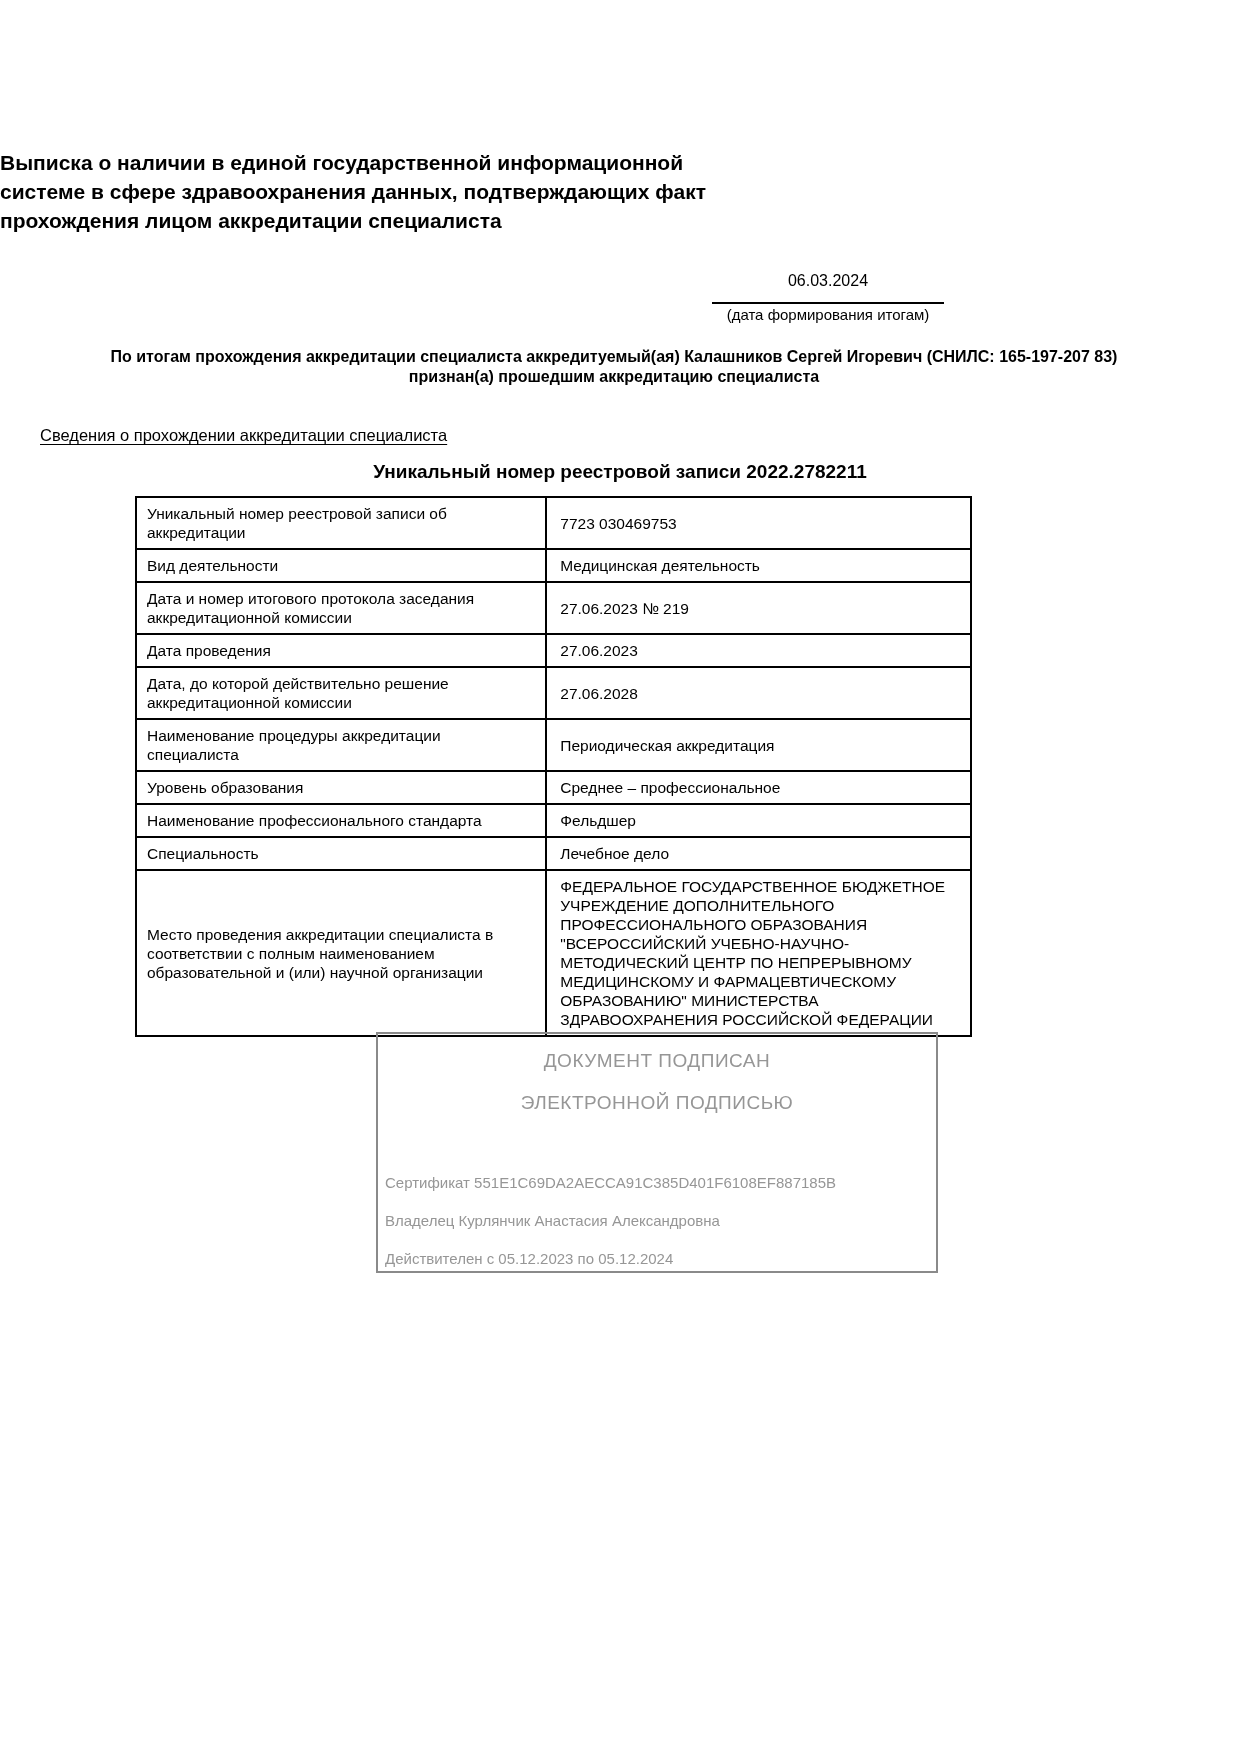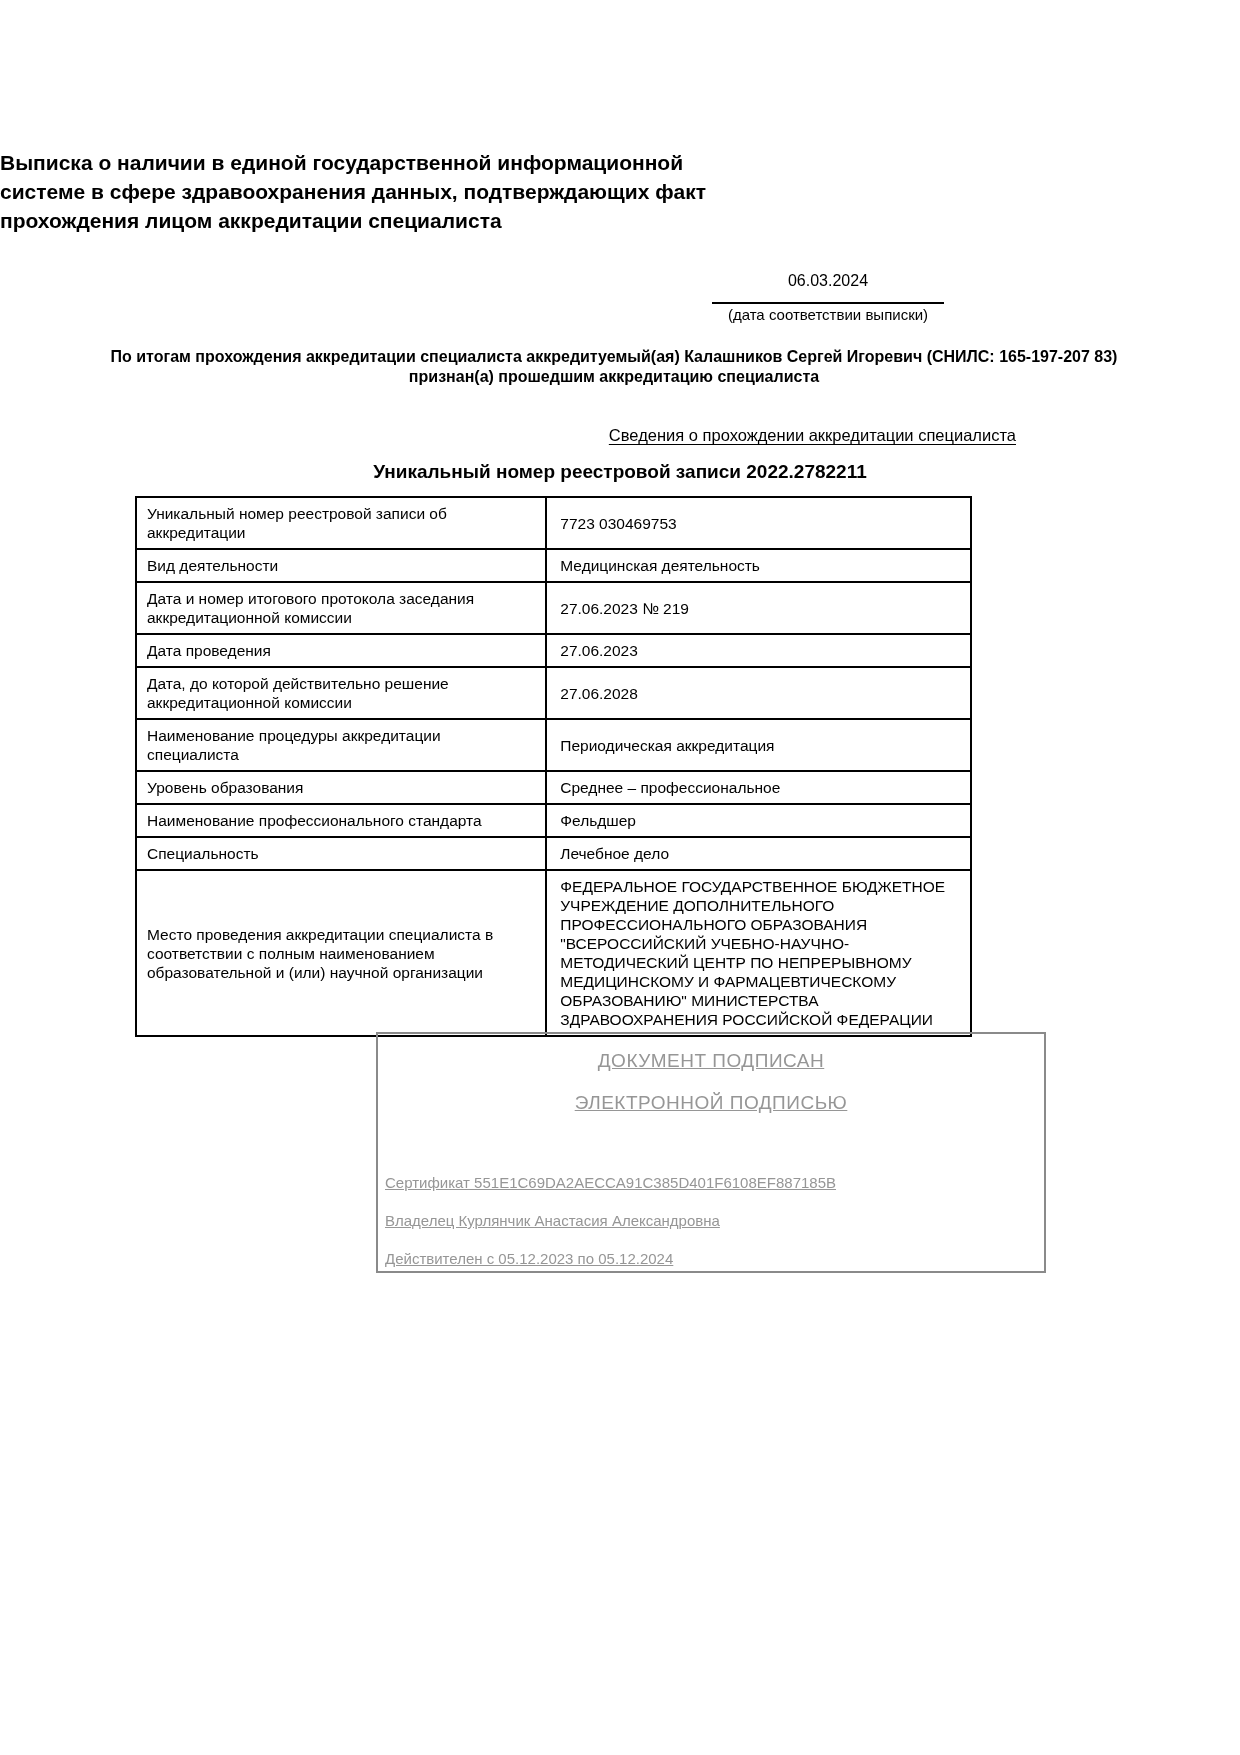--- a/index.html
+++ b/index.html
@@ -16,45 +16,44 @@
   }
 
   .date-block{position:absolute;top:271px;left:712px;width:232px;text-align:center;}
   .date-value{font-size:16px;line-height:20px;padding-bottom:11px;border-bottom:2px solid #000;}
   .date-caption{font-size:15px;line-height:19px;padding-top:1px;}
 
   .intro{position:absolute;top:347px;left:64px;width:1100px;text-align:center;
     font-size:16px;line-height:20px;font-weight:bold;}
 
   .section-heading{
-    position:absolute;top:426px;left:0;width:1016px;text-align:right;
-    font-size:16.5px;text-decoration:underline;text-underline-offset:3px;
+    position:absolute;top:426px;left:0;width:1016px;text-align:left;
+    font-size:16.5px;text-decoration:underline;text-underline-offset:3px;padding-left:40px;
   }
   .registry-heading{
     position:absolute;top:461px;left:0;width:1240px;text-align:center;
     font-size:19px;font-weight:bold;
   }
 
   table.acc{
     position:absolute;top:496px;left:135px;width:837px;
     border-collapse:collapse;table-layout:fixed;
   }
   table.acc td{
     border:2px solid #000;vertical-align:middle;
     font-size:15.5px;line-height:19px;padding:6px 10px;
     word-wrap:break-word;
   }
   table.acc td.label{width:46.5%;border-radius:25px;}
   table.acc td.value{padding-left:13px;}
 
   .sig-box{
-    position:absolute;top:1032px;left:376px;width:670px;height:241px;
+    position:absolute;top:1032px;left:376px;width:562px;height:241px;
     border:2px solid #8a8a8a;box-sizing:border-box;
     color:#969696;
-    text-decoration:underline;
   }
   .sig-head{font-size:19px;text-align:center;letter-spacing:0.5px;line-height:22px;}
   .sig-head-1{margin-top:16px;}
   .sig-head-2{margin-top:20px;}
   .sig-line{font-size:15px;line-height:18px;margin-left:7px;}
   .sig-cert{margin-top:60px;}
   .sig-owner{margin-top:20px;}
   .sig-valid{margin-top:20px;}
 </style>
 </head>
@@ -63,21 +62,21 @@
 <div class="page">
 
   <div class="doc-title">
     <div>Выписка о наличии в единой государственной информационной</div>
     <div>системе в сфере здравоохранения данных, подтверждающих факт</div>
     <div>прохождения лицом аккредитации специалиста</div>
   </div>
 
   <div class="date-block">
     <div class="date-value">06.03.2024</div>
-    <div class="date-caption">(дата соответствии выписки)</div>
+    <div class="date-caption">(дата формирования итогам)</div>
   </div>
 
   <div class="intro">
     <div>По итогам прохождения аккредитации специалиста аккредитуемый(ая) Калашников Сергей Игоревич (СНИЛС: 165-197-207 83)</div>
     <div>признан(а) прошедшим аккредитацию специалиста</div>
   </div>
 
   <div class="section-heading">Сведения о прохождении аккредитации специалиста</div>
 
   <div class="registry-heading">Уникальный номер реестровой записи 2022.2782211</div>

